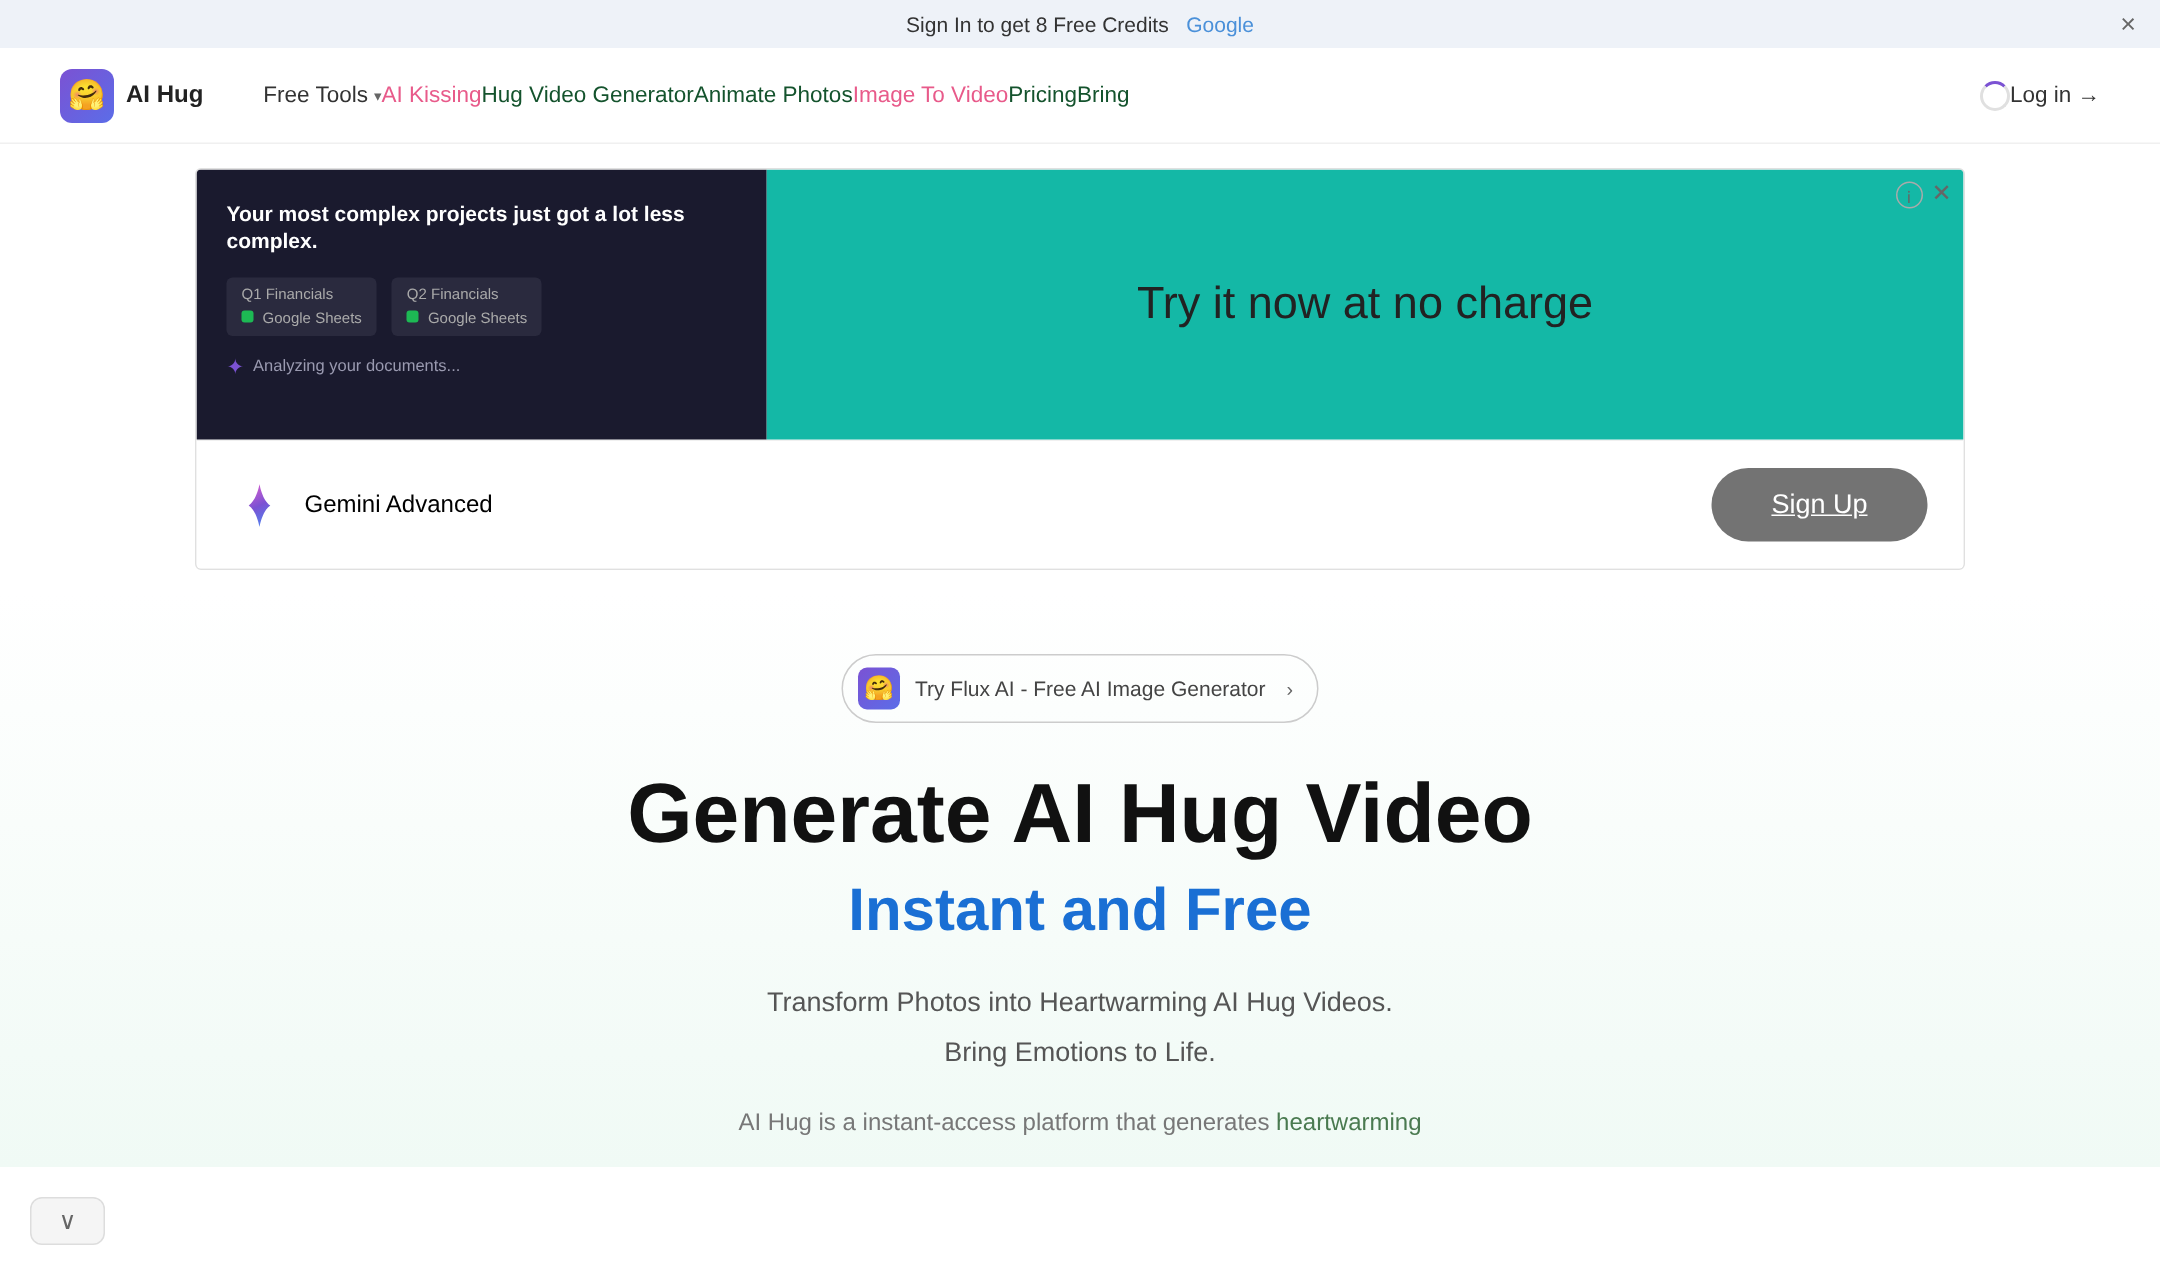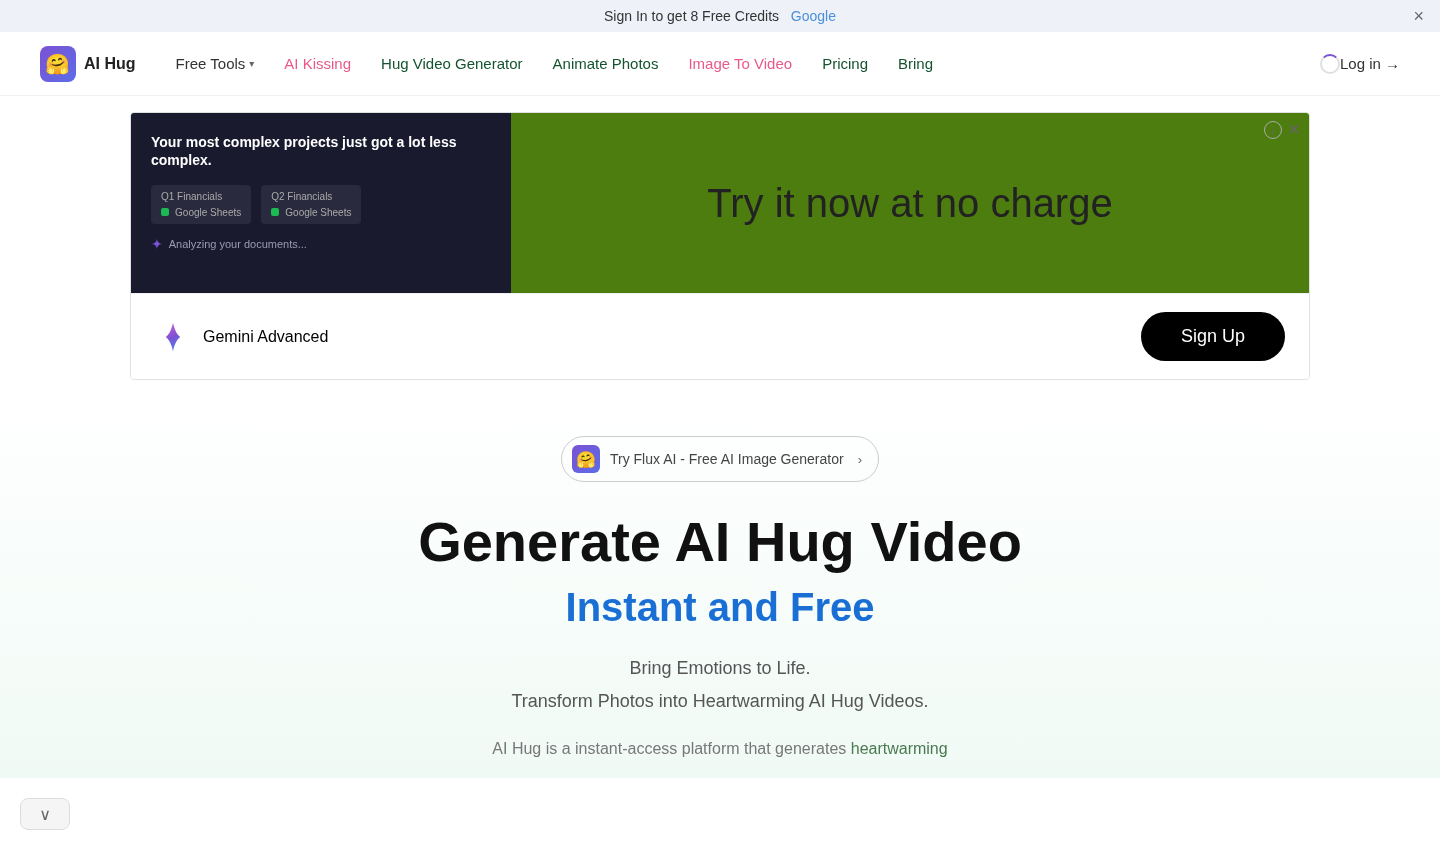--- a/index.html
+++ b/index.html
@@ -57,21 +57,20 @@
       border-radius: 8px;
       display: flex;
       align-items: center;
       justify-content: center;
       color: white;
       font-size: 20px;
     }
     .nav-links {
       display: flex;
       align-items: center;
-      gap: 30px;
       flex: 1;
     }
     .nav-link {
       font-size: 15px;
       color: #14532d;
       text-decoration: none;
       cursor: pointer;
       white-space: nowrap;
     }
     .nav-link.pink { color: #e85a8a; font-weight: 500; }
@@ -192,25 +191,25 @@
       display: flex;
       align-items: center;
       gap: 6px;
     }
     .ad-spark {
       color: #7b52d3;
       font-size: 14px;
     }
     .ad-right {
       flex: 1;
-      background: #4d7c0f;
+      background: #14b8a6;
       display: flex;
       align-items: center;
       justify-content: center;
-      font-size: 40px;
+      font-size: 30px;
       font-weight: 400;
       color: #222;
     }
     .ad-footer {
       display: flex;
       align-items: center;
       justify-content: space-between;
       padding: 18px 24px;
       background: #fff;
       border-top: 1px solid #f0f0f0;
@@ -218,28 +217,29 @@
     .ad-brand {
       display: flex;
       align-items: center;
       gap: 12px;
     }
     .ad-star-icon {
       width: 36px;
       height: 36px;
     }
     .ad-signup-btn {
-      background: #000000;
+      background: #737373;
       color: white;
       border: none;
       padding: 14px 40px;
       border-radius: 30px;
       font-size: 18px;
       font-weight: 500;
       cursor: pointer;
+      text-decoration: underline;
     }
 
     
     .main-content {
       padding: 40px 20px 20px;
       text-align: center;
       background: linear-gradient(180deg, #fff 0%, #f0faf5 100%);
       min-height: 300px;
     }
     .flux-badge {
@@ -399,22 +399,22 @@
 </div>
 
 <div class="main-content">
   <div class="flux-badge">
     <div class="flux-badge-icon">🤗</div>
     <span>Try Flux AI - Free AI Image Generator</span>
     <span class="flux-badge-arrow">›</span>
   </div>
   <div class="main-title">Generate AI Hug Video</div>
   <div class="main-title-blue">Instant and Free</div>
+  <div class="main-subtitle">Transform Photos into Heartwarming AI Hug Videos.</div>
   <div class="main-subtitle">Bring Emotions to Life.</div>
-  <div class="main-subtitle">Transform Photos into Heartwarming AI Hug Videos.</div>
   <div class="main-desc">
     <span>AI Hug is a instant-access platform that generates</span>
     <a class="main-desc-link">heartwarming</a>
   </div>
 </div>
 
 <div class="scroll-indicator">
   <span>∨</span>
 </div>
 

